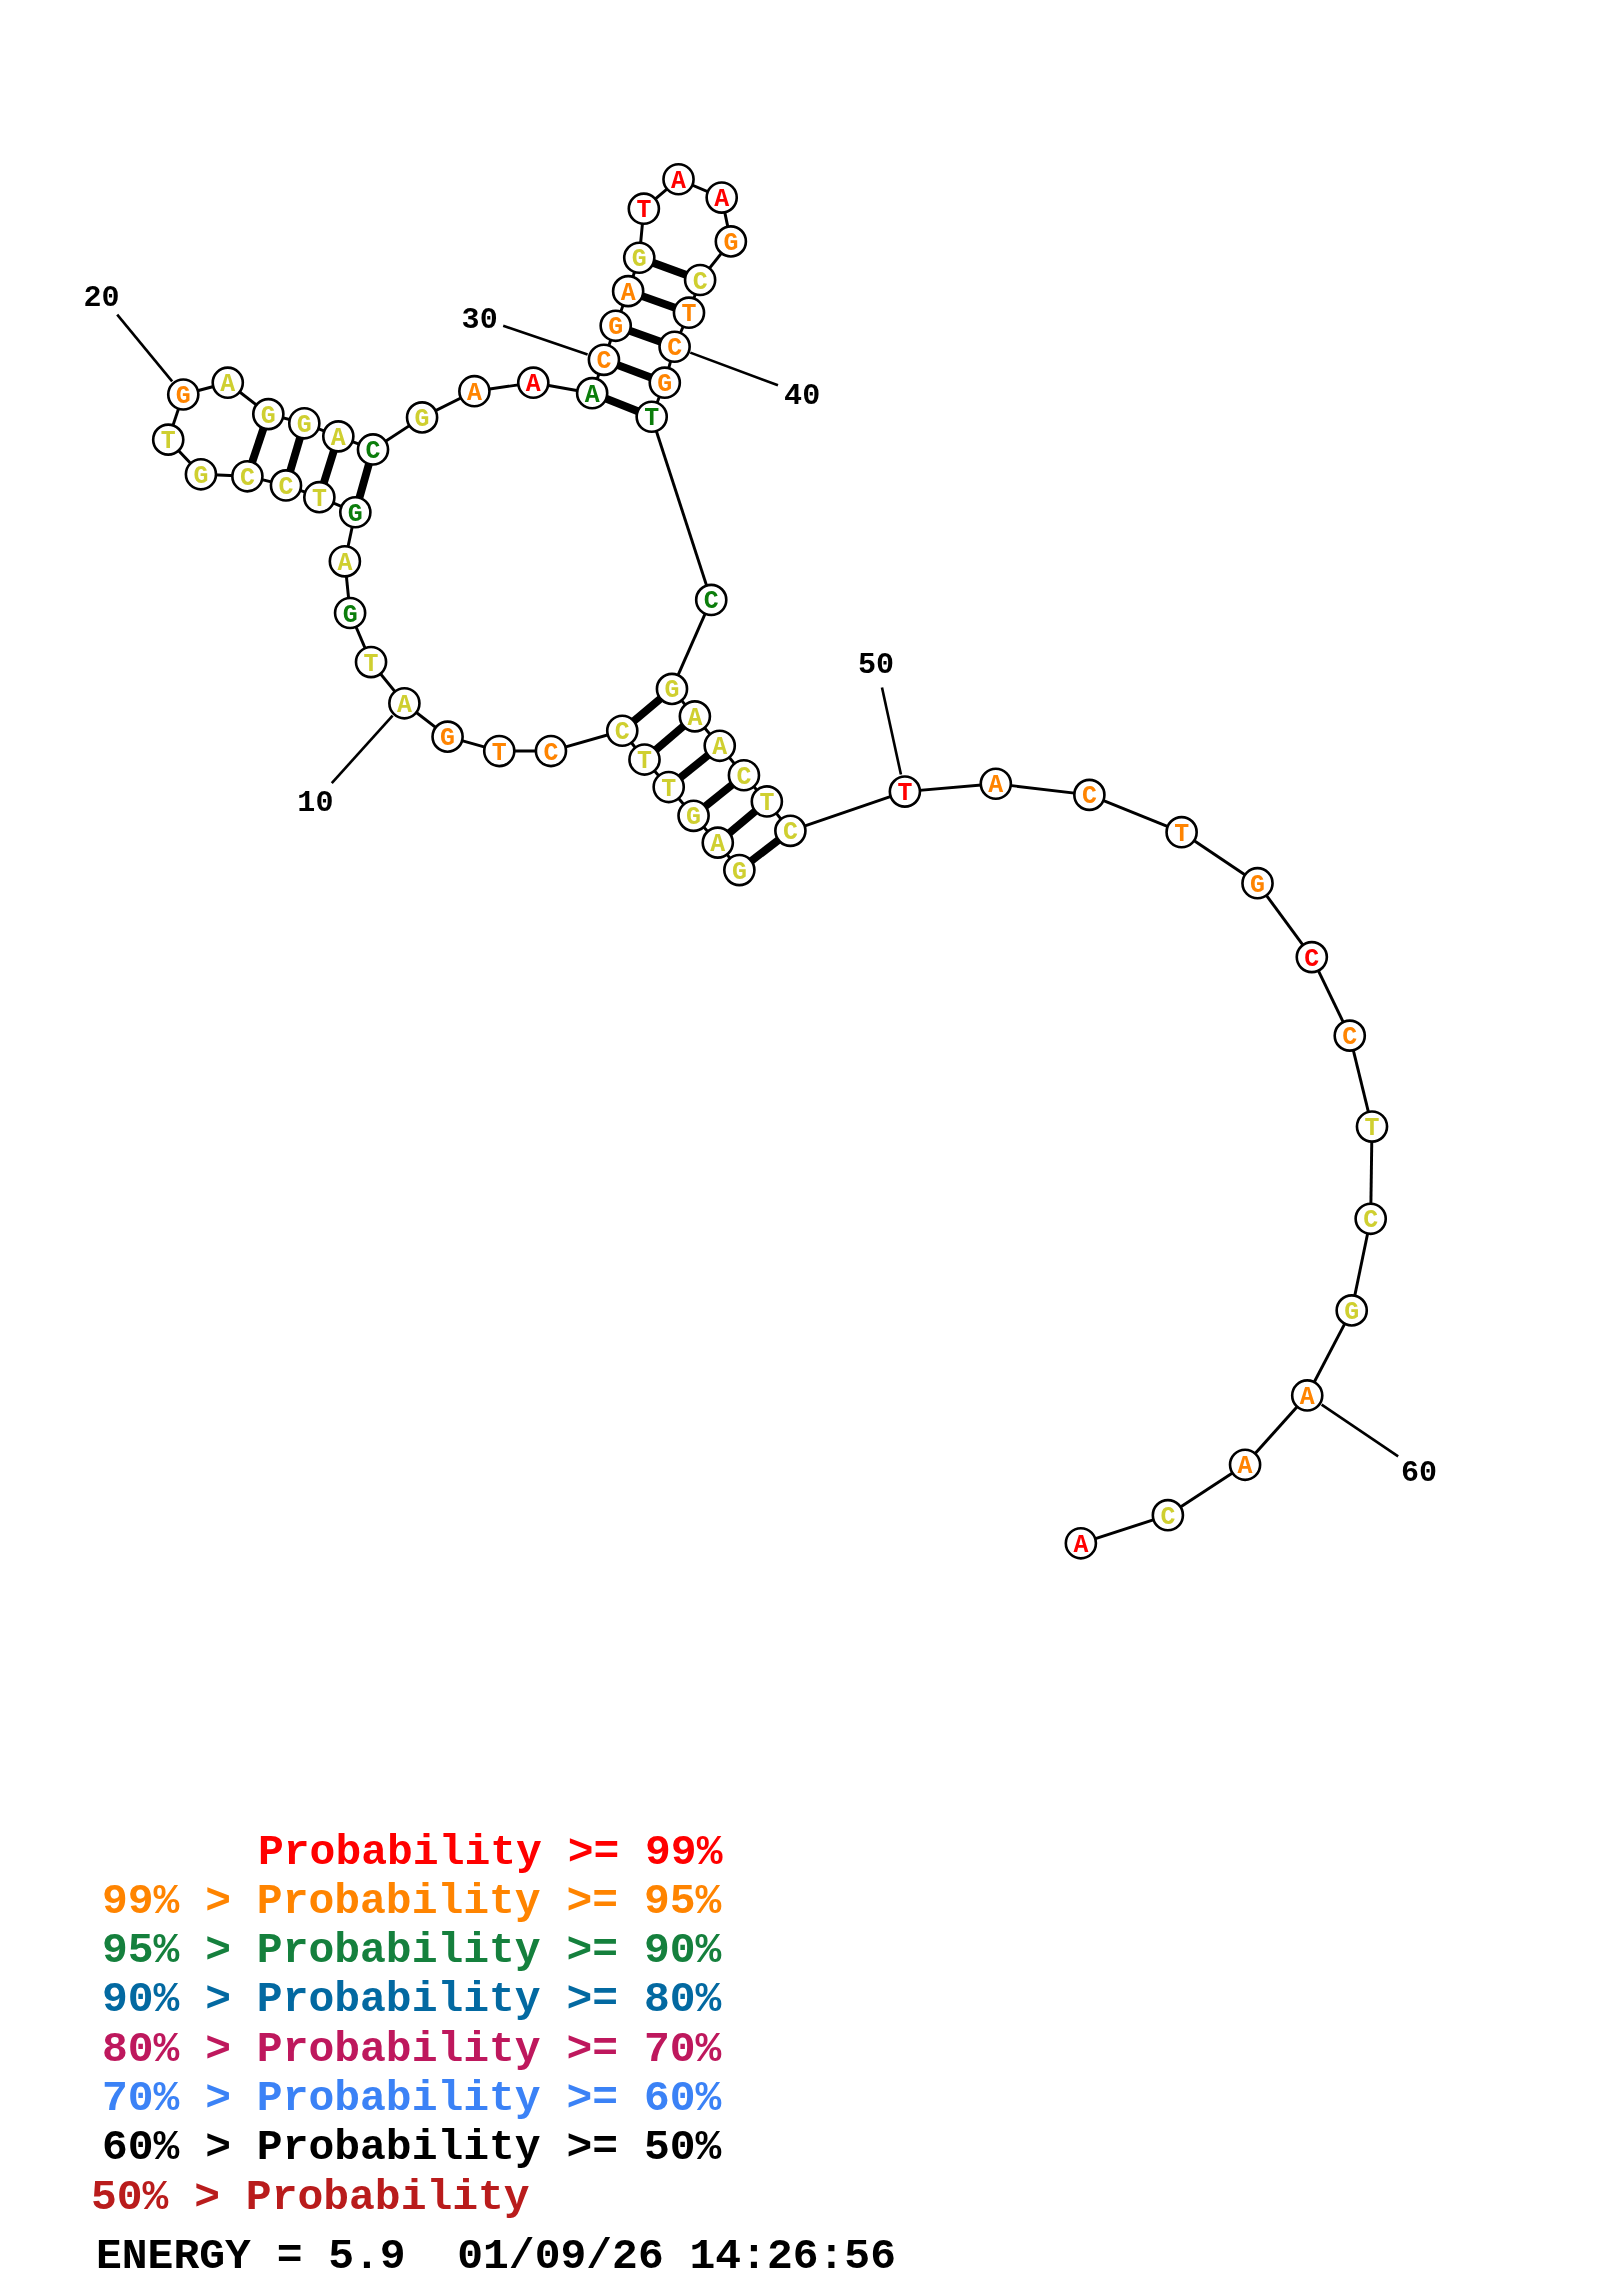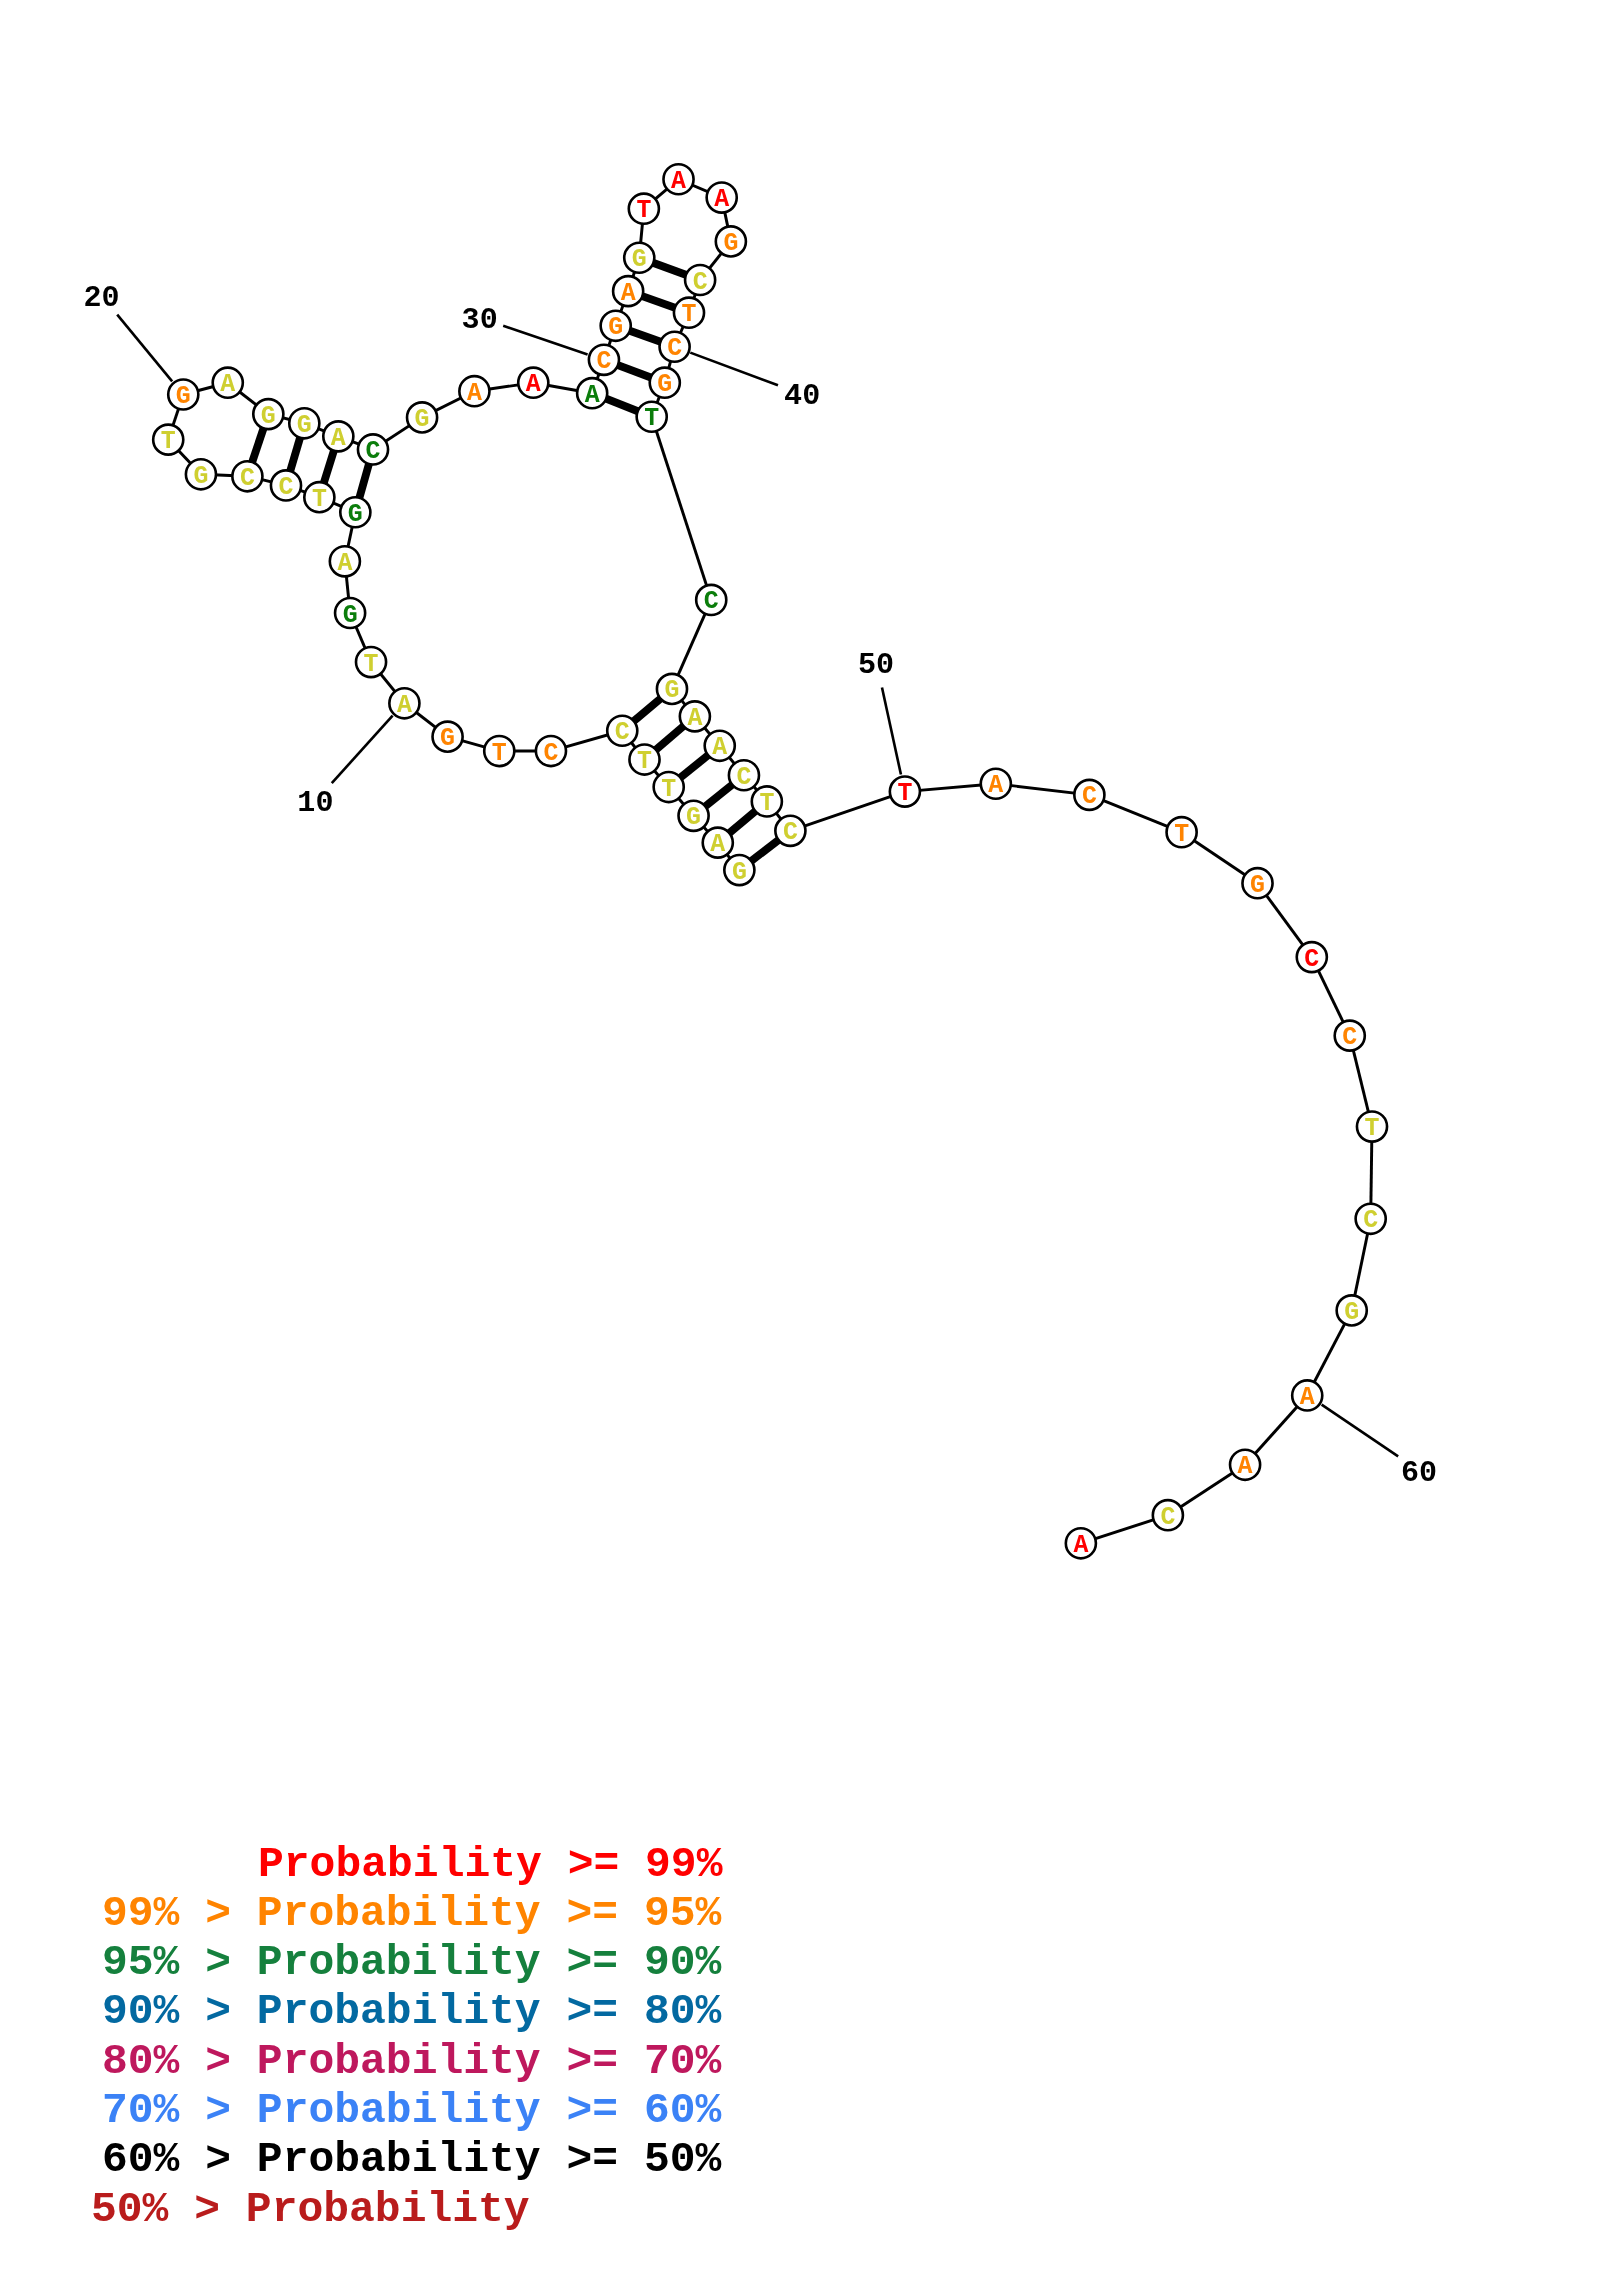--- a/index.html
+++ b/index.html
@@ -38,21 +38,20 @@
     text-anchor: middle;
   }
   #legend { position: absolute; left: 0; top: 0; }
   .legend-line {
     position: absolute;
     font-family: "Liberation Mono", monospace;
     font-size: 43px;
     font-weight: bold;
     white-space: pre;
     line-height: 1;
-    margin-top: 12px;
   }
   #energy-line {
     position: absolute;
     left: 96px;
     top: 2235px;
     font-family: "Liberation Mono", monospace;
     font-size: 43px;
     font-weight: bold;
     color: #000000;
     white-space: pre;
@@ -295,14 +294,15 @@
       <div class="legend-line" style="left: 258px; top: 1831px; color: rgb(255, 0, 0);">Probability &gt;= 99%</div>
       <div class="legend-line" style="left: 102px; top: 1880px; color: rgb(255, 132, 0);">99% &gt; Probability &gt;= 95%</div>
       <div class="legend-line" style="left: 102px; top: 1929px; color: #15803d;">95% &gt; Probability &gt;= 90%</div>
       <div class="legend-line" style="left: 102px; top: 1978px; color: #0369a1;">90% &gt; Probability &gt;= 80%</div>
       <div class="legend-line" style="left: 102px; top: 2028px; color: #be185d;">80% &gt; Probability &gt;= 70%</div>
       <div class="legend-line" style="left: 102px; top: 2077px; color: #3b82f6;">70% &gt; Probability &gt;= 60%</div>
       <div class="legend-line" style="left: 102px; top: 2126px; color: #000000;">60% &gt; Probability &gt;= 50%</div>
       <div class="legend-line" style="left: 91px; top: 2176px; color: #b91c1c;">50% &gt; Probability</div>
     </div>
 
+  <div id="energy-line">ENERGY = 5.9  01/09/26 14:26:56</div>
 </div>
 
 
 </body></html>

